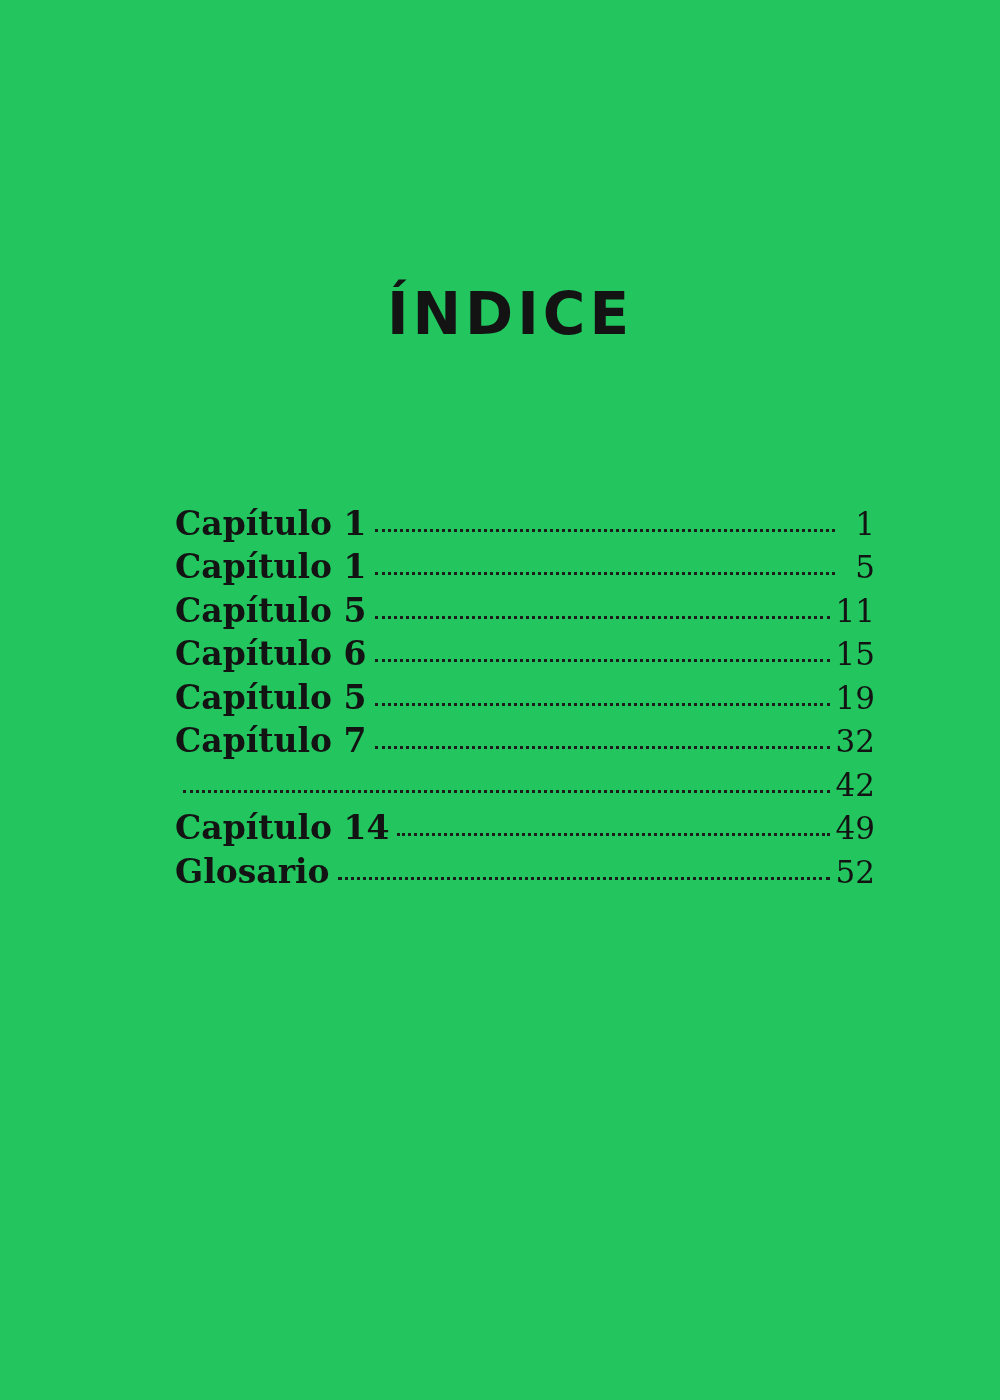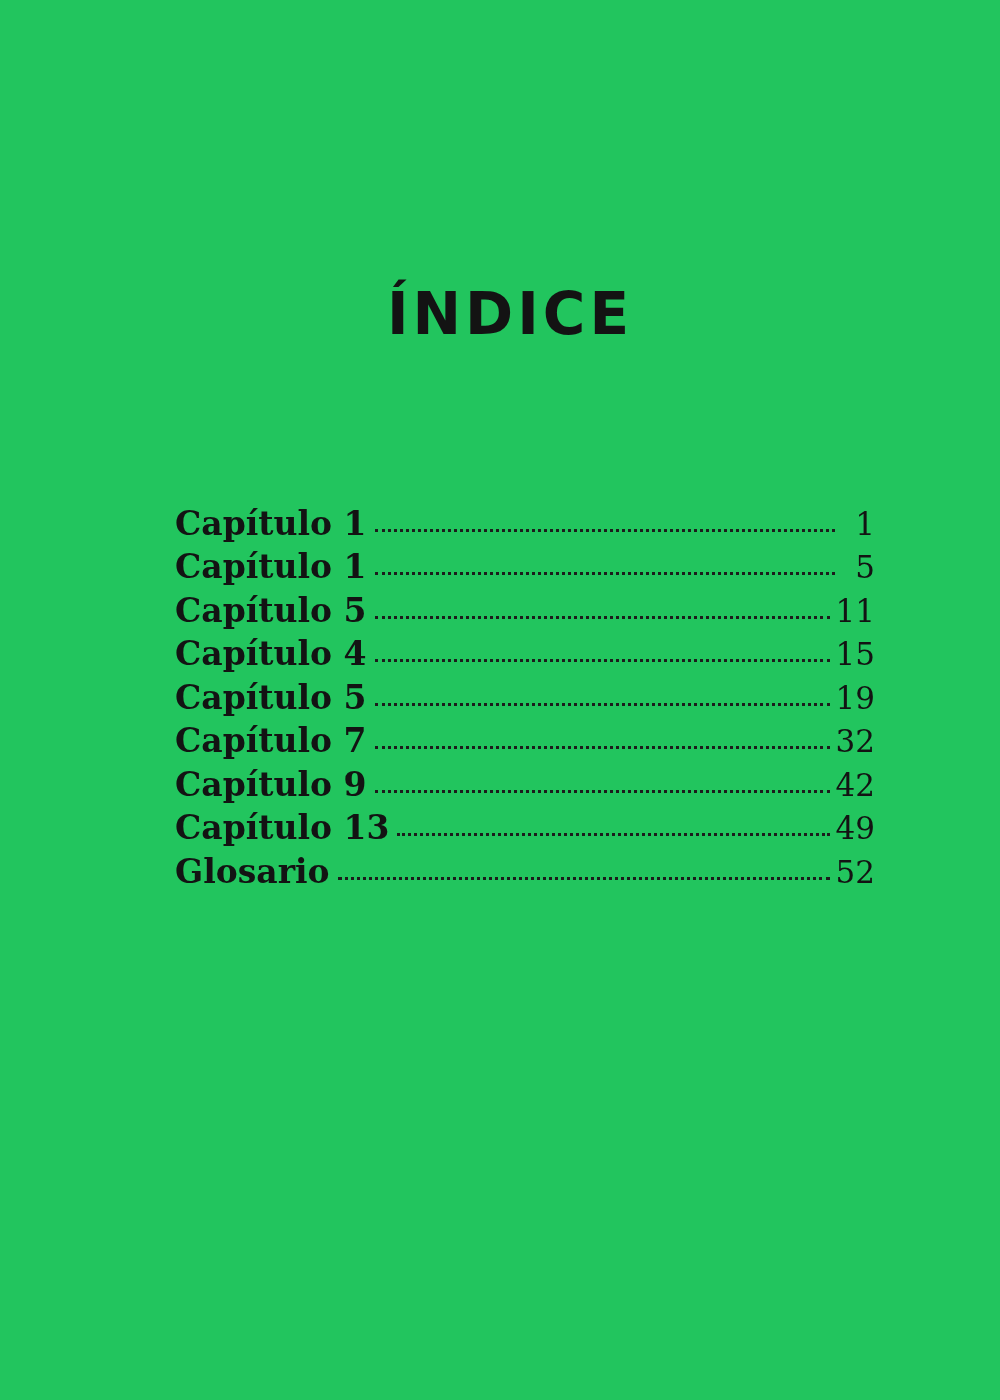--- a/index.html
+++ b/index.html
@@ -81,41 +81,40 @@
         <span class="toc-label">Capítulo 1</span>
         <span class="leader"></span>
         <span class="toc-page">5</span>
       </div>
       <div class="toc-row">
         <span class="toc-label">Capítulo 5</span>
         <span class="leader"></span>
         <span class="toc-page">11</span>
       </div>
       <div class="toc-row">
-        <span class="toc-label">Capítulo 4</span>
+        <span class="toc-label">Capítulo 6</span>
         <span class="leader"></span>
         <span class="toc-page">15</span>
       </div>
       <div class="toc-row">
         <span class="toc-label">Capítulo 5</span>
         <span class="leader"></span>
         <span class="toc-page">19</span>
       </div>
       <div class="toc-row">
         <span class="toc-label">Capítulo 7</span>
         <span class="leader"></span>
         <span class="toc-page">32</span>
       </div>
       <div class="toc-row">
-        <span class="toc-label">Capítulo 9</span>
         <span class="leader"></span>
         <span class="toc-page">42</span>
       </div>
       <div class="toc-row">
-        <span class="toc-label">Capítulo 13</span>
+        <span class="toc-label">Capítulo 14</span>
         <span class="leader"></span>
         <span class="toc-page">49</span>
       </div>
       <div class="toc-row">
         <span class="toc-label">Glosario</span>
         <span class="leader"></span>
         <span class="toc-page">52</span>
       </div>
     </div>
 </div>

